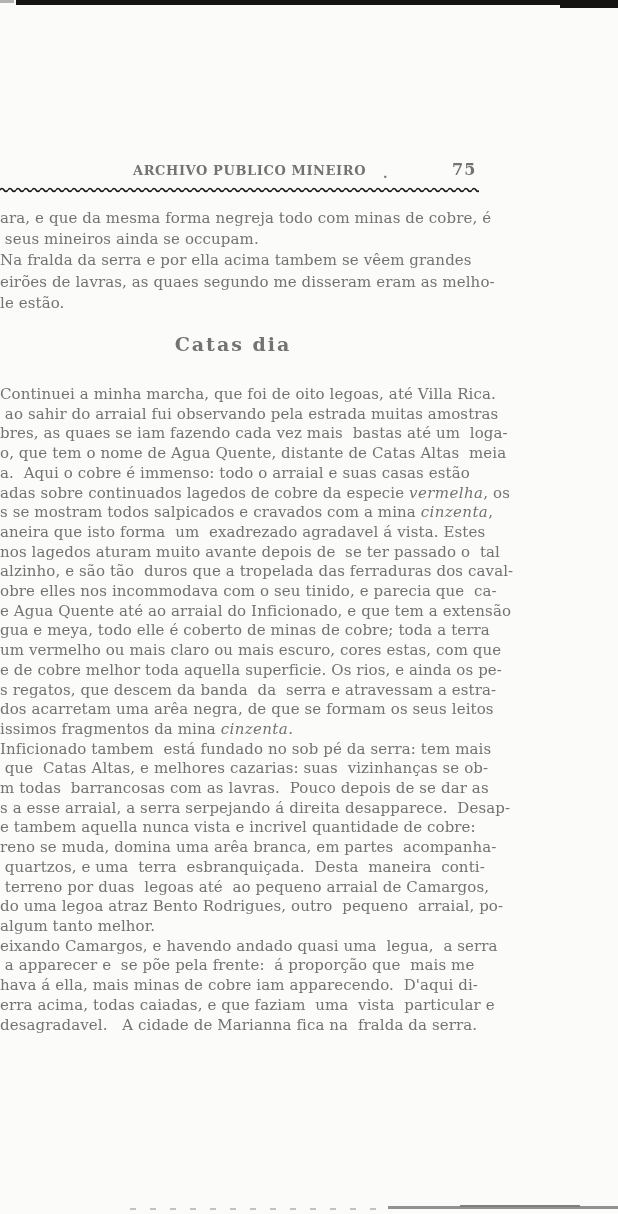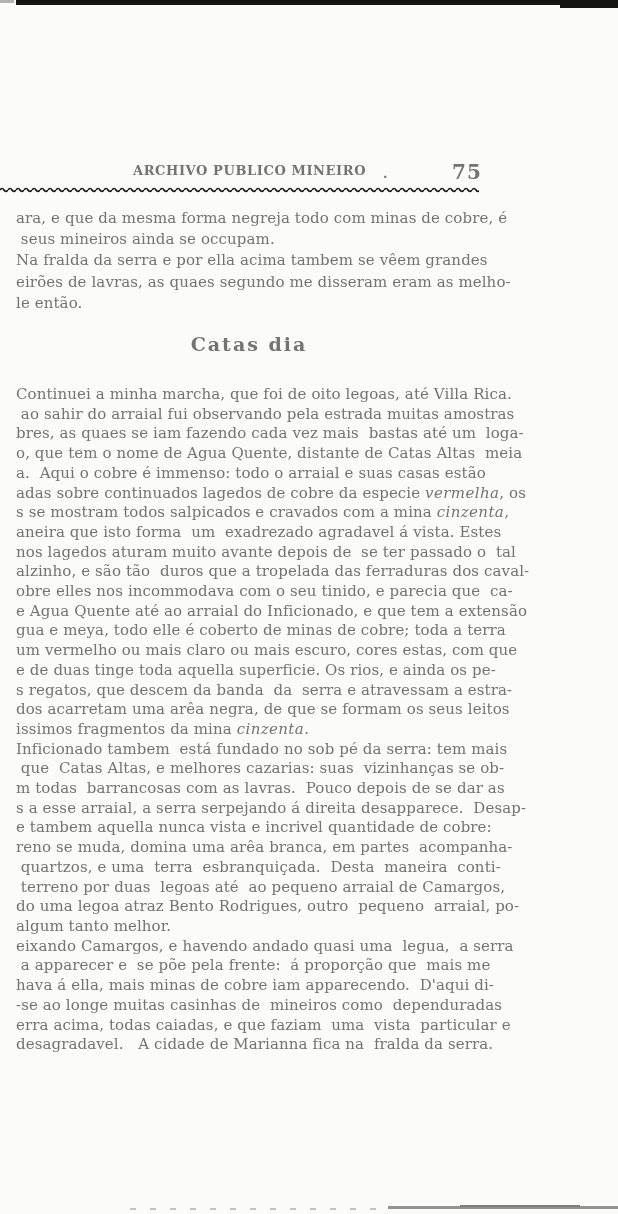--- a/index.html
+++ b/index.html
@@ -24,26 +24,26 @@
 
   
   .header-title{
     position:absolute;top:163px;left:133px;
     font-size:13px;font-weight:bold;letter-spacing:0.6px;
     white-space:nowrap;
   }
   .header-dot{position:absolute;top:166px;left:383px;font-size:13px;font-weight:bold;}
   .page-number{
     position:absolute;top:160px;left:452px;
-    font-size:20px;font-weight:bold;letter-spacing:1px;
+    font-size:16px;font-weight:bold;letter-spacing:1px;
   }
   .wavy-rule{position:absolute;top:186px;left:0;width:479px;height:8px;}
 
   
-  .body{position:absolute;top:208px;left:16px;width:466px;}
+  .body{position:absolute;top:208px;left:0;width:466px;}
   .para .line{
     white-space:pre;
     font-size:15px;
     line-height:21.2px;
     letter-spacing:0.1px;
   }
   .para.group .line{line-height:19.7px;}
   .heading{
     margin-top:19px;
     height:23px;
@@ -76,56 +76,55 @@
     </defs>
     <rect width="479" height="8" fill="url(#wave)"></rect>
   </svg>
 
   <div class="body">
     <div class="para">
         <div class="line">ara, e que da mesma forma negreja todo com minas de cobre, é</div>
         <div class="line"> seus mineiros ainda se occupam.</div>
         <div class="line">Na fralda da serra e por ella acima tambem se vêem grandes</div>
         <div class="line">eirões de lavras, as quaes segundo me disseram eram as melho-</div>
-        <div class="line">le então.</div>
+        <div class="line">le estão.</div>
       </div>
     <div class="heading">Catas dia</div>
     <div class="para group">
         <div class="line">Continuei a minha marcha, que foi de oito legoas, até Villa Rica.</div>
         <div class="line"> ao sahir do arraial fui observando pela estrada muitas amostras</div>
         <div class="line">bres, as quaes se iam fazendo cada vez mais  bastas até um  loga-</div>
         <div class="line">o, que tem o nome de Agua Quente, distante de Catas Altas  meia</div>
         <div class="line">a.  Aqui o cobre é immenso: todo o arraial e suas casas estão</div>
         <div class="line">adas sobre continuados lagedos de cobre da especie <i>vermelha</i>, os</div>
         <div class="line">s se mostram todos salpicados e cravados com a mina <i>cinzenta</i>,</div>
         <div class="line">aneira que isto forma  um  exadrezado agradavel á vista. Estes</div>
         <div class="line">nos lagedos aturam muito avante depois de  se ter passado o  tal</div>
         <div class="line">alzinho, e são tão  duros que a tropelada das ferraduras dos caval-</div>
         <div class="line">obre elles nos incommodava com o seu tinido, e parecia que  ca-</div>
         <div class="line">e Agua Quente até ao arraial do Inficionado, e que tem a extensão</div>
         <div class="line">gua e meya, todo elle é coberto de minas de cobre; toda a terra</div>
         <div class="line">um vermelho ou mais claro ou mais escuro, cores estas, com que</div>
-        <div class="line">e de duas tinge toda aquella superficie. Os rios, e ainda os pe-</div>
+        <div class="line">e de cobre melhor toda aquella superficie. Os rios, e ainda os pe-</div>
         <div class="line">s regatos, que descem da banda  da  serra e atravessam a estra-</div>
         <div class="line">dos acarretam uma arêa negra, de que se formam os seus leitos</div>
         <div class="line">issimos fragmentos da mina <i>cinzenta</i>.</div>
         <div class="line">Inficionado tambem  está fundado no sob pé da serra: tem mais</div>
         <div class="line"> que  Catas Altas, e melhores cazarias: suas  vizinhanças se ob-</div>
         <div class="line">m todas  barrancosas com as lavras.  Pouco depois de se dar as</div>
         <div class="line">s a esse arraial, a serra serpejando á direita desapparece.  Desap-</div>
         <div class="line">e tambem aquella nunca vista e incrivel quantidade de cobre:</div>
         <div class="line">reno se muda, domina uma arêa branca, em partes  acompanha-</div>
         <div class="line"> quartzos, e uma  terra  esbranquiçada.  Desta  maneira  conti-</div>
         <div class="line"> terreno por duas  legoas até  ao pequeno arraial de Camargos,</div>
         <div class="line">do uma legoa atraz Bento Rodrigues, outro  pequeno  arraial, po-</div>
         <div class="line">algum tanto melhor.</div>
         <div class="line">eixando Camargos, e havendo andado quasi uma  legua,  a serra</div>
         <div class="line"> a apparecer e  se põe pela frente:  á proporção que  mais me</div>
         <div class="line">hava á ella, mais minas de cobre iam apparecendo.  D'aqui di-</div>
-        <div class="line">-se ao longe muitas casinhas de  mineiros como  dependuradas</div>
         <div class="line">erra acima, todas caiadas, e que faziam  uma  vista  particular e</div>
         <div class="line">desagradavel.   A cidade de Marianna fica na  fralda da serra.</div>
       </div>
   </div>
 
   <div class="bottom-dash"></div>
   <div class="bottom-line"></div>
   <div class="bottom-line2"></div>
 
 </div>

